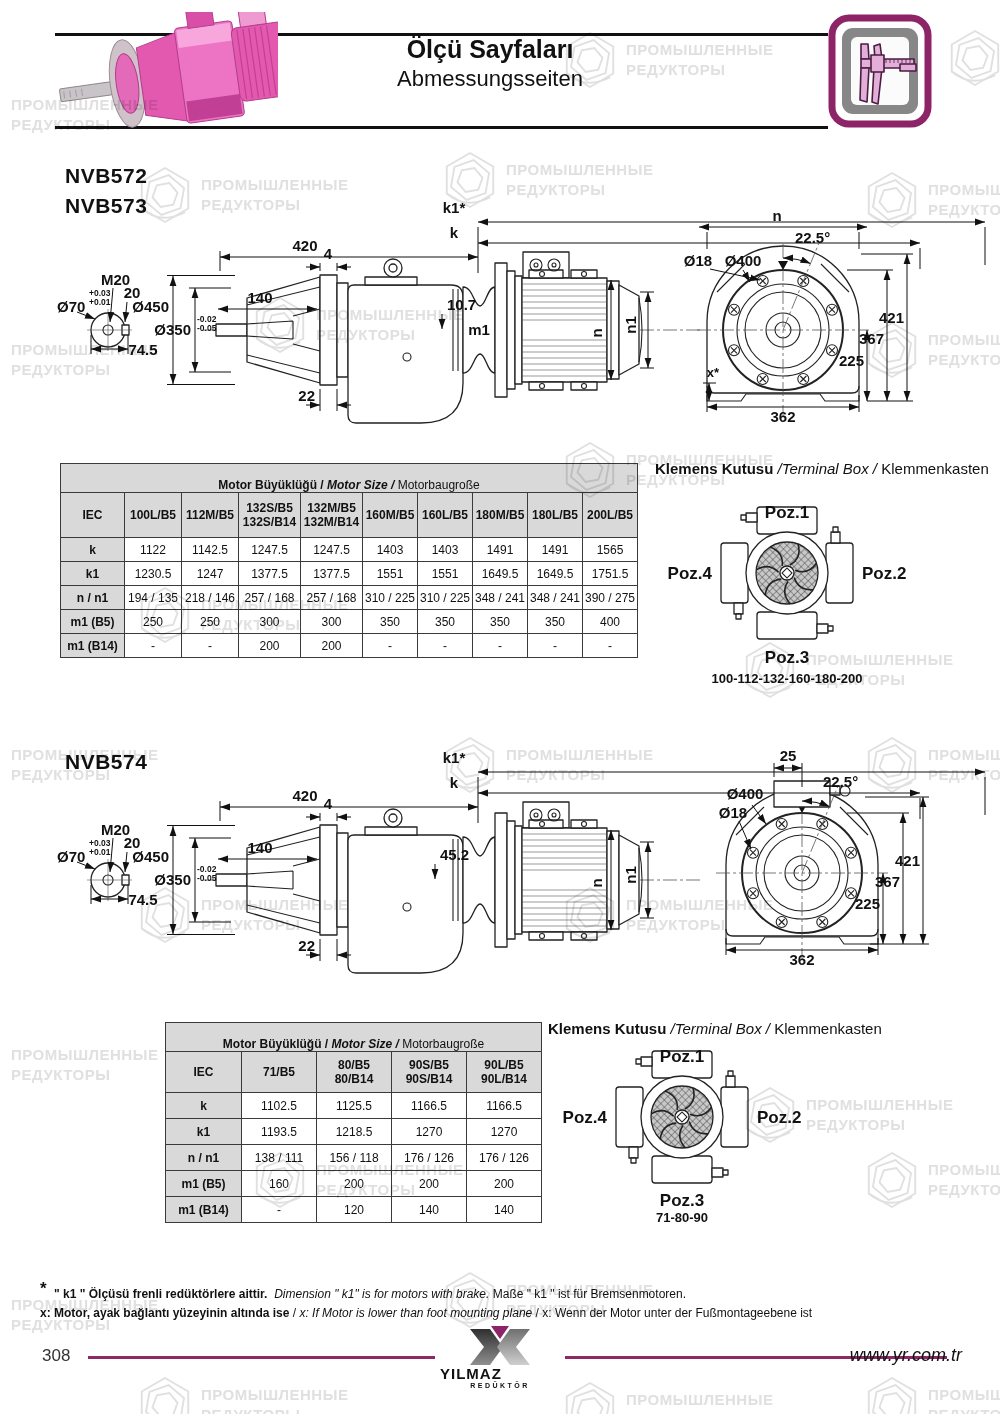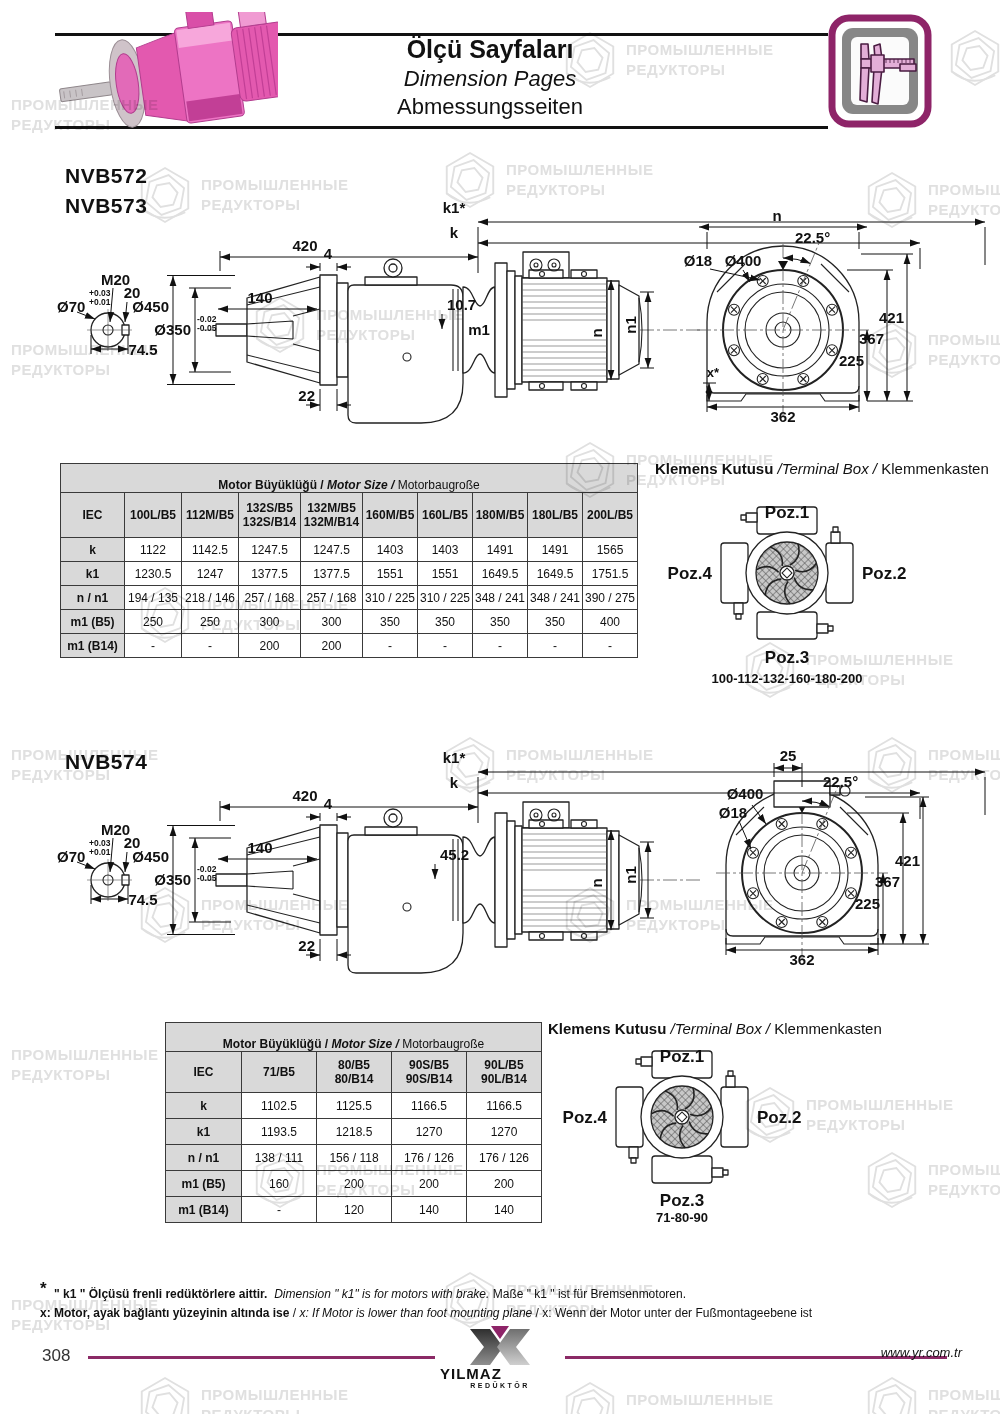--- a/index.html
+++ b/index.html
@@ -37,21 +37,21 @@
   .ln{stroke:#222;fill:none;stroke-width:1.1}
   .thin{stroke:#555;fill:none;stroke-width:.6}
   .dl{stroke:#111;fill:none;stroke-width:1}
   .cl{stroke:#555;fill:none;stroke-width:.8;stroke-dasharray:14 3 3 3}
   
   .fn{position:absolute;font-size:12px;white-space:nowrap}
   .fn b,.fn i{font-size:12px}
   .star{position:absolute;font-size:17px;font-weight:bold}
   .page-num{position:absolute;left:42px;top:1346px;font-size:17px;color:#333}
   .pline{position:absolute;top:1356px;height:2.5px;background:#8b2a66}
-  .url{position:absolute;right:38px;top:1345px;font-size:13px;font-style:italic}
+  .url{position:absolute;right:38px;top:1345px;font-size:18px;font-style:italic}
   .logo-txt1{position:absolute;left:440px;top:1365px;width:120px;text-align:left;
              font-size:15px;font-weight:bold;letter-spacing:1px}
   .logo-txt2{position:absolute;left:440px;top:1382px;width:120px;text-align:center;
              font-size:7px;font-weight:bold;letter-spacing:2.5px}
   
   #wm-layer{position:absolute;left:0;top:0;width:1000px;height:1414px;pointer-events:none;
             mix-blend-mode:multiply}
   .wm{position:absolute;display:flex;align-items:center;gap:6px;color:#e0e0e0;
       font-size:15px;font-weight:bold;letter-spacing:.5px;white-space:pre-line;line-height:1.35}
 </style>
@@ -213,21 +213,20 @@
   </defs>
 </svg>
 
 <div id="page">
 
   <div class="rule" style="left:55px;top:33px;width:773px"></div>
   <div class="rule" style="left:55px;top:126px;width:773px"></div>
 
   <div class="title-block">
     <div class="title-tr">Ölçü Sayfaları</div>
-    <div class="title-en">Dimension Pages</div>
     <div class="title-de">Abmessungsseiten</div>
   </div>
 
   <svg class="abs" style="left:56px;top:12px" width="222" height="116" viewBox="0 0 222 116">
     <g transform="rotate(-8 110 60)">
       <rect x="2" y="62" width="52" height="13" rx="2" fill="#c9c4c7" stroke="#8f878b"></rect>
       <path d="M6,65 v7 M12,65 v7 M18,65 v7 M24,65 v7" stroke="#a59da1" stroke-width="1" fill="none"></path>
       <ellipse cx="70" cy="66" rx="17" ry="44" fill="#cfc3c9" stroke="#9c8f96"></ellipse>
       <ellipse cx="70" cy="66" rx="11" ry="30" fill="#e26ab8" stroke="#b23d8e"></ellipse>
       <polygon points="84,32 126,22 126,112 84,100" fill="#e359af" stroke="#b23d8e"></polygon>

